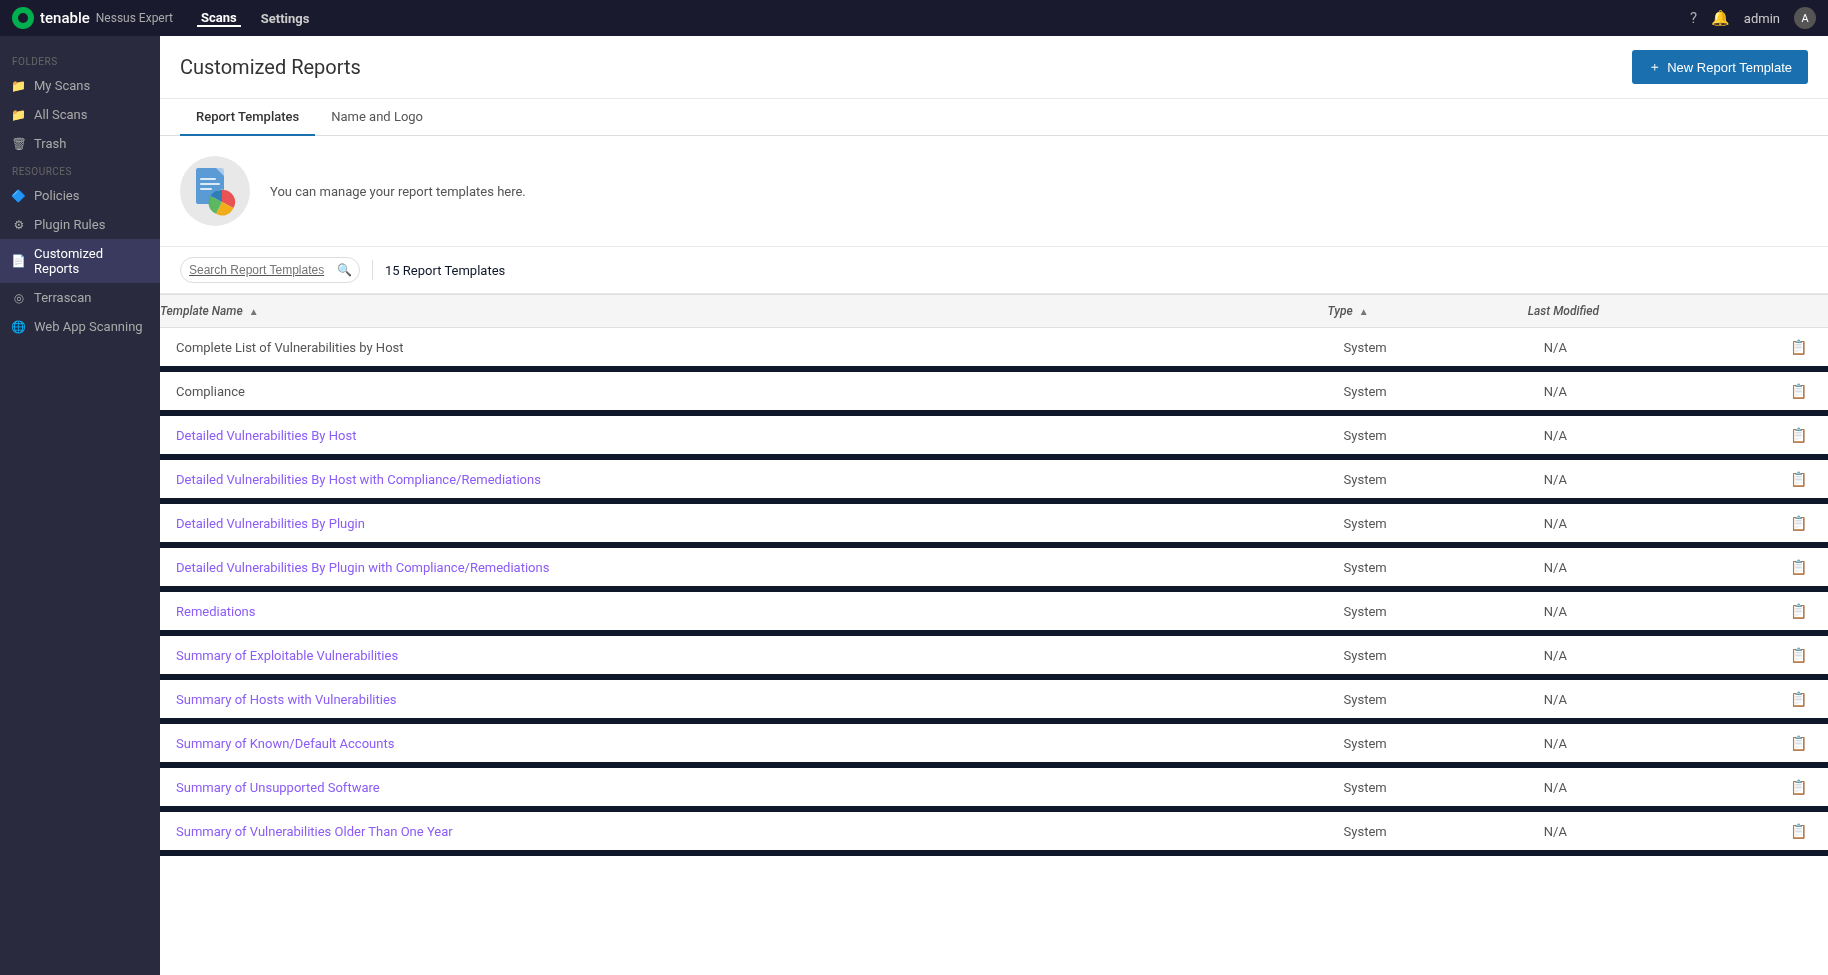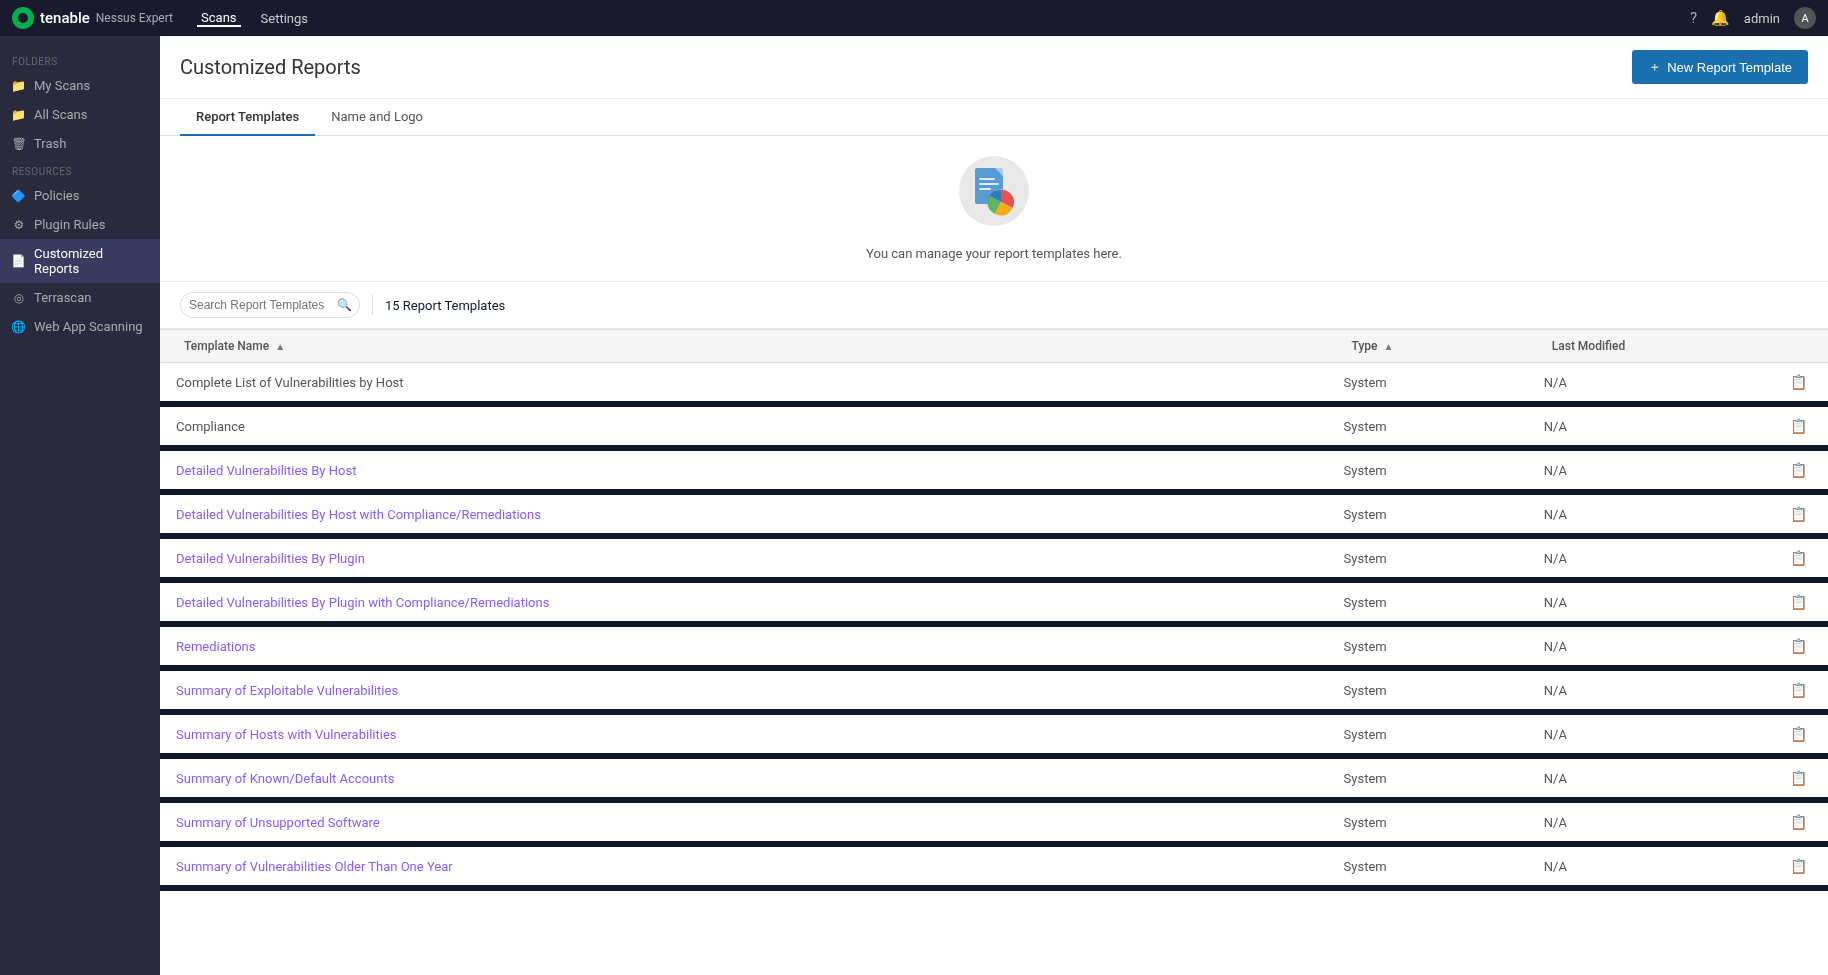--- a/index.html
+++ b/index.html
@@ -23,21 +23,21 @@
       margin-right: 8px;
     }
     .top-nav .logo-circle {
       width: 22px; height: 22px; border-radius: 50%; background: #00b04f; display: flex; align-items: center; justify-content: center;
     }
     .top-nav .logo-inner {
       width: 10px; height: 10px; border-radius: 50%; background: #1a1a2e;
     }
     .top-nav .brand-name { color: #fff; font-size: 15px; font-weight: 500; }
     .top-nav .product-name { color: #aaa; font-size: 12px; }
-    .top-nav .nav-link { color: #ccc; font-size: 13px; cursor: pointer; padding: 0 4px; }
+    .top-nav .nav-link { color: #ccc; font-size: 13px; cursor: pointer; padding: 0 4px; font-weight: bold; }
     .top-nav .nav-link.active { color: #fff; border-bottom: 2px solid #fff; }
     .top-nav .spacer { flex: 1; }
     .top-nav .nav-actions { display: flex; align-items: center; gap: 14px; }
     .top-nav .nav-icon { color: #aaa; font-size: 15px; cursor: pointer; }
     .top-nav .username { color: #ccc; font-size: 13px; }
     .top-nav .avatar { width: 22px; height: 22px; border-radius: 50%; background: #555; display: flex; align-items: center; justify-content: center; color: #fff; font-size: 11px; }
 
     
     .main-layout {
       display: flex;
@@ -130,21 +130,20 @@
       font-weight: 500;
     }
 
     
     .info-banner {
       display: flex;
       align-items: center;
       gap: 20px;
       padding: 20px 20px;
       border-bottom: 1px solid #e8e8e8;
-      flex-direction: column;
     }
     .info-icon-circle {
       width: 70px; height: 70px; border-radius: 50%; background: #e8e8e8; flex-shrink: 0;
       display: flex; align-items: center; justify-content: center; position: relative; overflow: hidden;
     }
     .info-text { font-size: 13px; color: #555; }
 
     
     .search-row {
       display: flex;
@@ -159,41 +158,43 @@
       align-items: center;
     }
     .search-input {
       border: 1px solid #ddd;
       border-radius: 13px;
       padding: 5px 28px 5px 8px;
       font-size: 12px;
       width: 180px;
       outline: none;
       color: #555;
+      text-decoration: underline;
     }
     .search-icon-pos {
       position: absolute;
       right: 8px;
       color: #aaa;
       font-size: 12px;
     }
     .divider-v { width: 1px; height: 20px; background: #ddd; }
     .count-text { font-size: 13px; color: #0f172a; }
 
     
     .report-table { width: 100%; border-collapse: collapse; }
     .report-table thead tr { background: #f5f5f5; }
     .report-table th {
-      padding: 9px 24px;
+      padding: 9px 0;
       text-align: left;
       font-size: 12px;
       font-weight: 500;
       color: #555;
       border-bottom: 1px solid #e0e0e0;
       border-top: 1px solid #e0e0e0;
+      font-style: italic;
     }
     .report-table th.sortable { cursor: pointer; }
     .sort-arrow { font-size: 10px; margin-left: 3px; color: #777; }
     .report-table td {
       padding: 9px 16px;
       font-size: 13px;
       border-bottom: 6px solid #0f172a;
       color: #555;
     }
     .name-col { width: 70%; }

